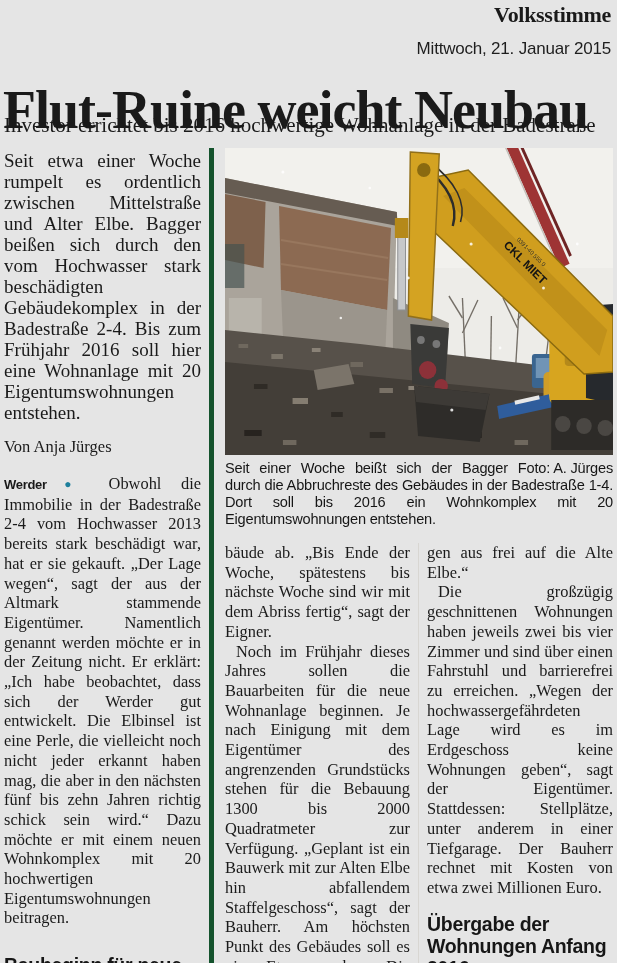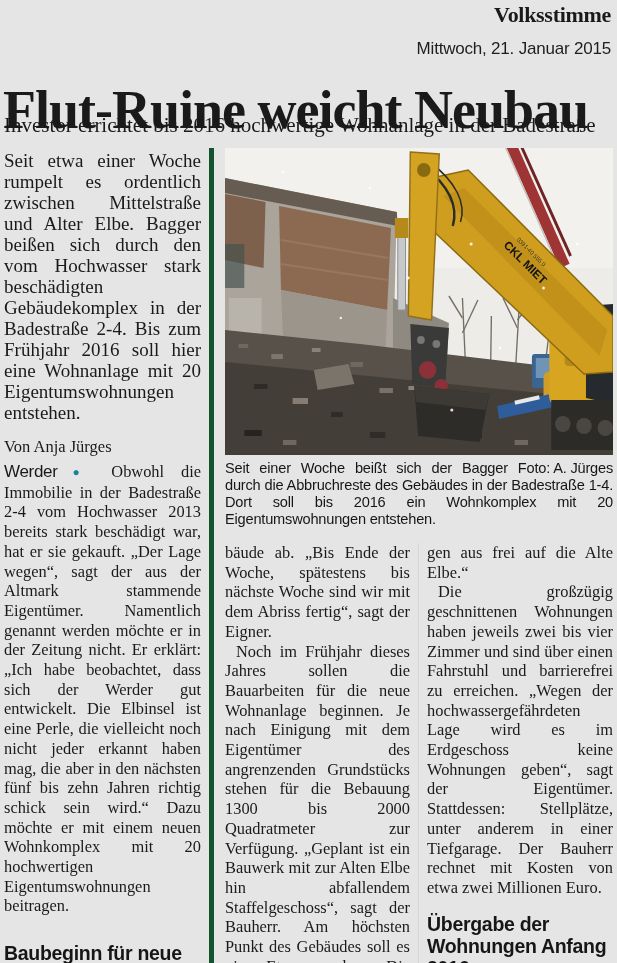--- a/index.html
+++ b/index.html
@@ -9,25 +9,25 @@
             letter-spacing:-0.3px;font-family:"Liberation Serif","DejaVu Serif",serif;}
   .dateline{position:absolute;top:27px;right:6px;font-size:17px;
             font-family:"Liberation Sans","DejaVu Sans",sans-serif;color:#1e1e1e;letter-spacing:-0.2px;margin-top:12px;}
   .headline{position:absolute;top:46px;left:3px;width:612px;font-size:54px;line-height:56px;
             font-weight:bold;letter-spacing:-1px;white-space:nowrap;}
   .subheadline{position:absolute;top:112px;left:4px;width:610px;font-size:21px;line-height:26px;}
   .content{position:absolute;top:148px;left:4px;width:609px;height:815px;display:flex;}
   .col1{width:197px;padding-right:8px;border-right:5px solid #14532d;flex:none;}
   .rightarea{flex:1;padding-left:11px;min-width:0;}
   .intro{font-size:19px;line-height:21px;text-align:justify;hyphens:auto;margin:2px 0 0 0;}
-  .byline{font-size:16.5px;margin:14px 0 5px 0;}
+  .byline{font-size:16.5px;margin:14px 0 17px 0;}
   p.body{font-size:16.4px;line-height:19.7px;text-align:justify;hyphens:auto;margin:0;}
   p.indent{text-indent:11px;}
-  .lead-loc{font-family:"Liberation Sans","DejaVu Sans",sans-serif;font-weight:normal;
-            font-size:17px;letter-spacing:-0.3px;}
+  .lead-loc{font-family:"Liberation Sans","DejaVu Sans",sans-serif;font-weight:bold;
+            font-size:13px;letter-spacing:-0.3px;}
   .bullet{font-size:12px;vertical-align:1px;padding:0 2px;}
   h3.subhead{font-family:"Liberation Sans","DejaVu Sans",sans-serif;font-size:19.5px;
              line-height:22px;font-weight:bold;letter-spacing:-0.3px;margin:26px 0 12px 0;color:#161616;}
   .photo{width:100%;height:307px;display:block;background:#ecebe7;}
   figure{margin:0;}
   .caption{font-family:"Liberation Sans","DejaVu Sans",sans-serif;font-size:14.6px;
            line-height:17px;margin-top:5px;color:#161616;letter-spacing:-0.2px;text-align:justify;}
   .credit{float:right;margin-left:10px;}
   .cols23{display:flex;margin-top:15px;}
   .col2{width:50%;padding-right:8px;border-right:1px solid #d8d6d2;box-sizing:border-box;}

